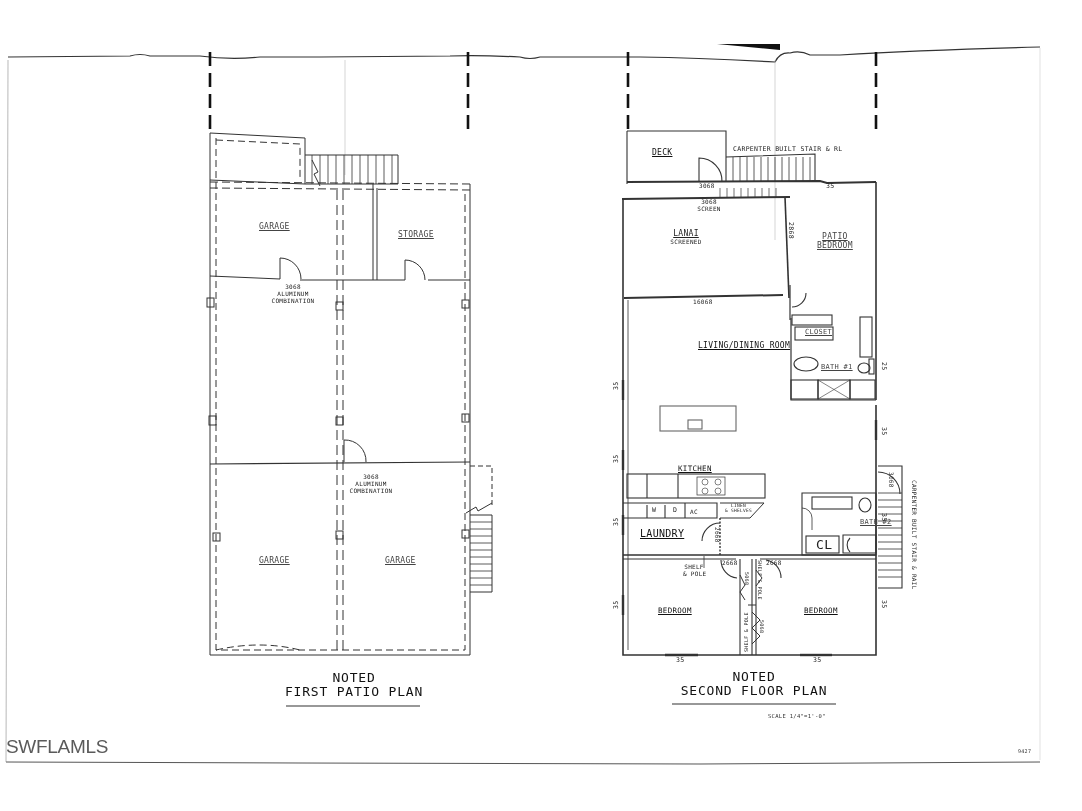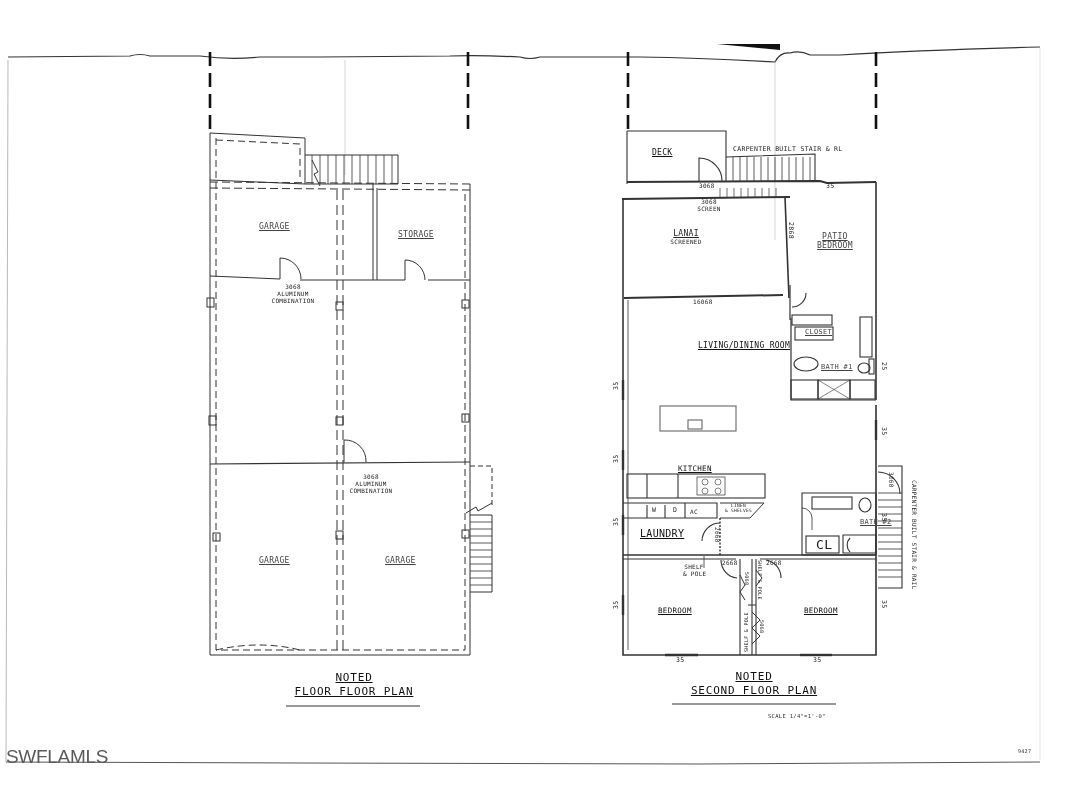--- a/index.html
+++ b/index.html
@@ -5,22 +5,22 @@
   html, body { margin: 0; padding: 0; background: #ffffff; }
   body { width: 1082px; height: 811px; position: relative; overflow: hidden; font-family: "DejaVu Sans Mono", monospace; }
   #canvas { position: absolute; left: 0; top: 0; }
   .lbl { position: absolute; font-family: "DejaVu Sans Mono", monospace; color: #222; white-space: nowrap; letter-spacing: 0.3px; }
   .room { font-size: 8px; text-decoration: underline; color: #444; }
   .room-b { font-size: 8px; text-decoration: underline; color: #111; }
   .tiny { font-size: 6px; line-height: 7px; text-align: center; color: #222; }
   .dim { font-size: 6.5px; color: #222; }
   .vert { transform-origin: left top; transform: rotate(90deg); }
   .vertl { transform-origin: left top; transform: rotate(-90deg); }
-  .title { font-size: 11px; text-align: center; line-height: 14px; color: #111; letter-spacing: 0.8px; text-decoration: underline; }
-  .watermark { position: absolute; left: 6px; top: 736px; font-family: "Liberation Sans", sans-serif; font-size: 19px; color: #5a5a5a; letter-spacing: -0.3px; margin-top: 10px; }
+  .title { font-size: 13px; text-align: center; line-height: 14px; color: #111; letter-spacing: 0.8px; }
+  .watermark { position: absolute; left: 6px; top: 736px; font-family: "Liberation Sans", sans-serif; font-size: 19px; color: #5a5a5a; letter-spacing: -0.3px; }
   .scale { font-size: 5.5px; color: #333; }
 </style>
 </head>
 <body>
 
 <svg id="canvas" width="1082" height="811" viewBox="0 0 1082 811" xmlns="http://www.w3.org/2000/svg">
   <g fill="none" stroke="#333" stroke-width="1.2">
 
     <path d="M8 57 L130 56 Q140 53 150 56 L200 56 Q230 60 260 57 L320 57 L450 56 Q480 55 520 57 Q530 60 540 57 L640 57 Q700 58 775 62 Q780 52 790 53 Q800 50 810 55 L840 55 Q920 50 1040 47"></path>
 
@@ -250,21 +250,21 @@
   <div>COMBINATION</div>
 </div>
 <div class="lbl tiny" style="left:348px;top:473px;width:46px">
   <div>3068</div>
   <div>ALUMINUM</div>
   <div>COMBINATION</div>
 </div>
 
 <div class="lbl title" style="left:276px;top:671px;width:156px">
   <div>NOTED</div>
-  <div>FLOOR FLOOR PLAN</div>
+  <div>FIRST PATIO PLAN</div>
 </div>
 
 <div class="lbl room-b" style="left:652px;top:148px">DECK</div>
 <div class="lbl tiny" style="left:733px;top:146px;font-size:6.5px">CARPENTER BUILT STAIR &amp; RL</div>
 <div class="lbl tiny" style="left:699px;top:182px">3068</div>
 <div class="lbl tiny" style="left:697px;top:198px;width:24px">
   <div>3068</div>
   <div>SCREEN</div>
 </div>
 <div class="lbl dim" style="left:826px;top:182px">35</div>

